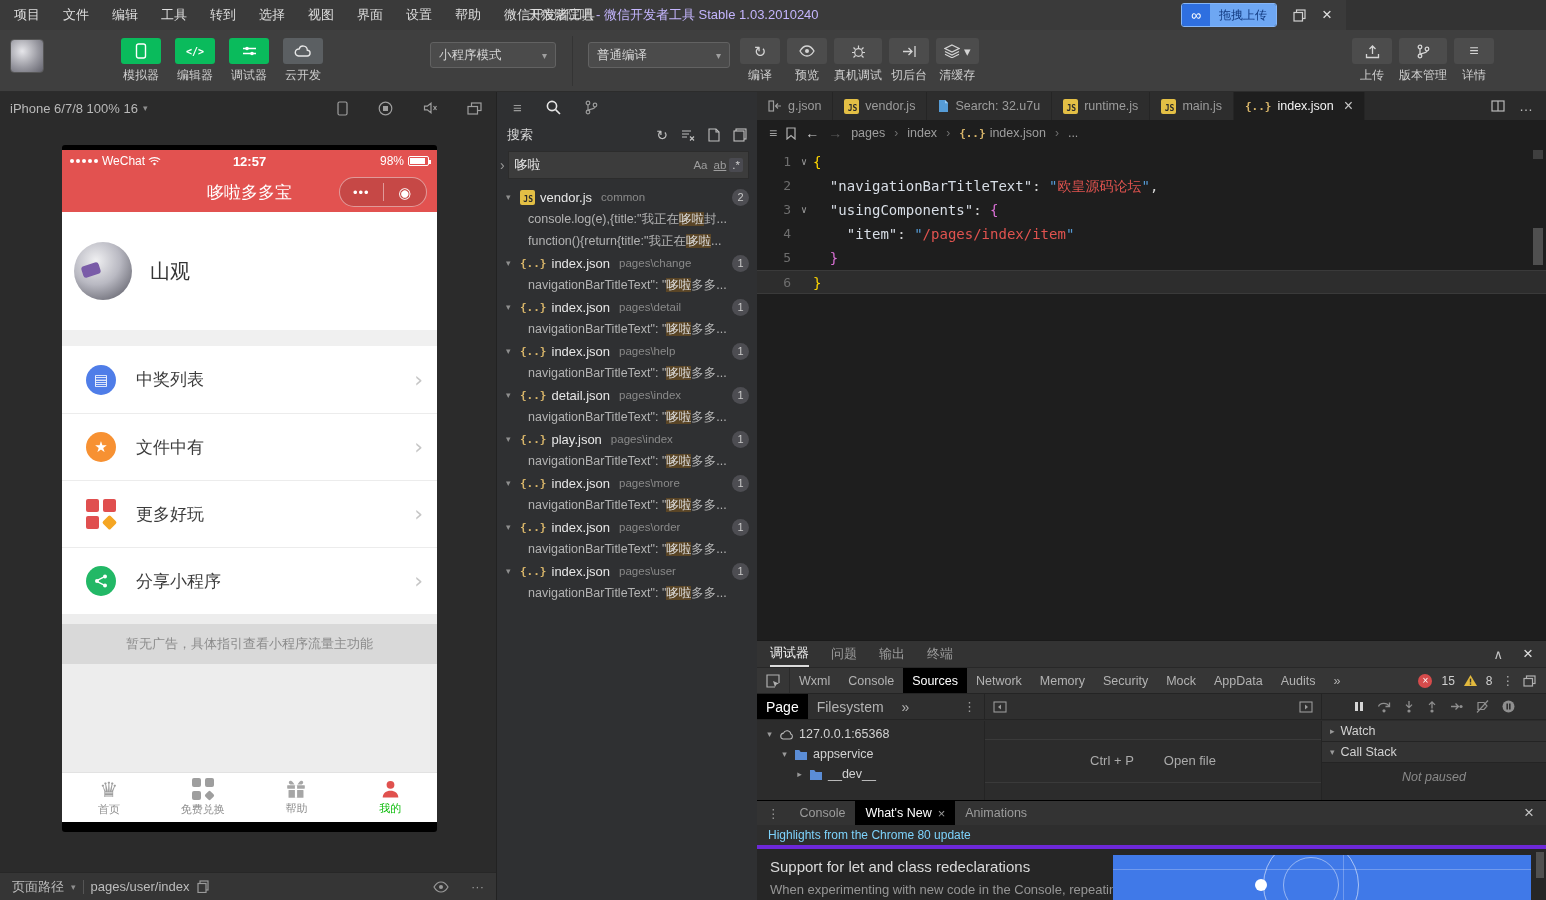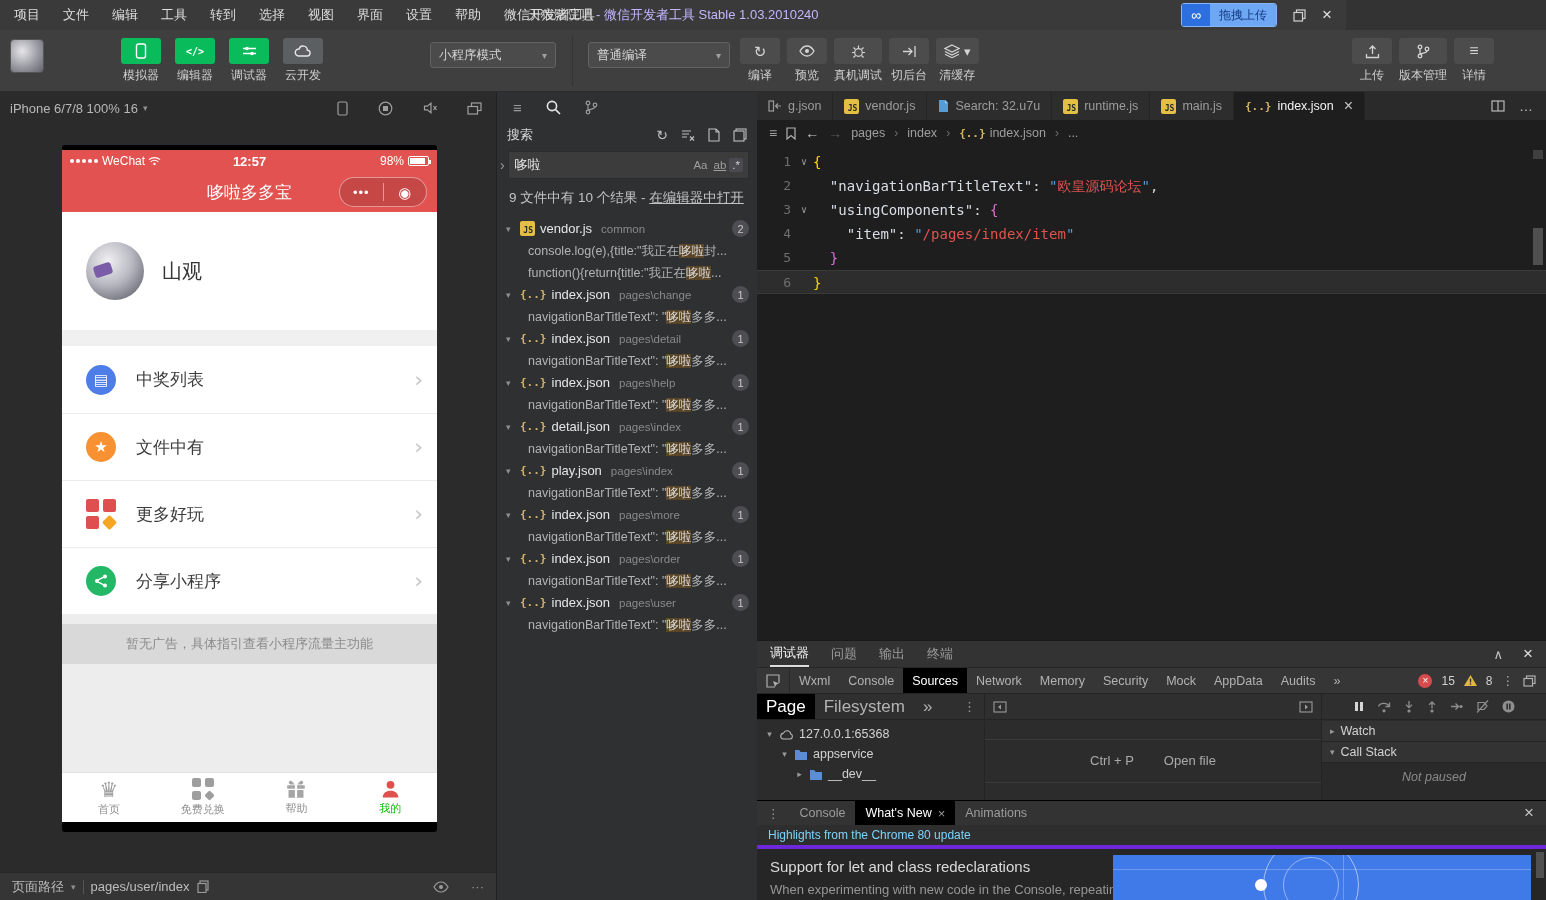--- a/index.html
+++ b/index.html
@@ -51,21 +51,21 @@
   .p-batt-wrap{margin-left:auto;display:flex;align-items:center;gap:4px;z-index:1}
   .battery{width:21px;height:10px;border:1px solid #fff;border-radius:2px;position:relative}
   .battery i{position:absolute;top:1px;bottom:1px;left:1px;right:3px;background:#fff}
   .battery u{position:absolute;right:-3px;top:2.5px;width:2px;height:4px;background:#fff}
   .p-nav{height:40px;background:#e25250;position:relative;display:flex;align-items:center;justify-content:center}
   .p-title{color:#fff;font-size:17px}
   .capsule{position:absolute;right:10px;top:5px;width:88px;height:30px;border:1px solid rgba(255,255,255,.45);background:rgba(0,0,0,.12);border-radius:15px;display:flex;align-items:center;cursor:pointer}
   .cap-dots{flex:1;text-align:center;color:#fff;font-size:13px;letter-spacing:1px;line-height:1}
   .cap-div{width:1px;height:18px;background:rgba(255,255,255,.45)}
   .cap-target{flex:1;text-align:center;color:#fff;font-size:15px;line-height:1}
-  .p-profile{height:118px;background:#fff;display:flex;align-items:center;padding-left:24px}
+  .p-profile{height:118px;background:#fff;display:flex;align-items:center;padding-left:12px}
   .p-avatar{width:58px;height:58px;border-radius:50%;background:radial-gradient(circle at 38% 32%,#f0f0f2,#b9b9c2 45%,#74747e 80%);position:relative;overflow:hidden}
   .p-avatar:after{content:"";position:absolute;left:8px;top:22px;width:18px;height:12px;background:#7a5ca8;border-radius:3px;transform:rotate(-18deg)}
   .p-name{margin-left:18px;font-size:20px;color:#353535}
   .p-gap{height:16px;background:#f0f0f0}
   .p-menu{background:#fff}
   .p-row{height:67px;display:flex;align-items:center;padding:0 14px 0 24px;cursor:pointer}
   .p-row + .p-row{border-top:1px solid #ececec}
   .p-label{margin-left:20px;font-size:17px;color:#3c3c3c}
   .chev{margin-left:auto;color:#c6c6c6;font-size:22px;line-height:1;font-family:"DejaVu Sans",sans-serif}
   .mi-circle{width:30px;height:30px;border-radius:50%;display:flex;align-items:center;justify-content:center;color:#fff;font-size:15px;flex:none}
@@ -140,21 +140,21 @@
   .dbg-cn-right>span{cursor:pointer}
   .dbg-tabs{height:27px;background:#363636;display:flex;align-items:stretch;font-size:12.5px;color:#b3b3b3;border-top:1px solid #282828;border-bottom:1px solid #242424}
   .dt-inspect{display:flex;align-items:center;padding:0 9px;border-right:1px solid #2a2a2a;cursor:pointer}
   .dt-tab{display:flex;align-items:center;padding:0 9px;cursor:pointer;white-space:nowrap}
   .dt-tab.active{background:#000;color:#fff}
   .dt-right{margin-left:auto;display:flex;align-items:center;gap:9px;padding-right:10px}
   .err-dot{width:14px;height:14px;border-radius:50%;background:#d64b4b;color:#fff;font-size:10px;display:inline-flex;align-items:center;justify-content:center}
   .cnt{color:#cfcfcf;font-size:12px}
   .dbg-sub{height:26px;display:flex;align-items:stretch;background:#2f2f2f;border-bottom:1px solid #242424}
   .sub-left{width:228px;display:flex;align-items:stretch;border-right:1px solid #242424}
-  .st-tab{display:flex;align-items:center;padding:8px 9px;font-size:17px;color:#b3b3b3;cursor:pointer}
+  .st-tab{display:flex;align-items:center;padding:8px 9px;font-size:14px;color:#b3b3b3;cursor:pointer}
   .st-tab.active{background:#000;color:#fff}
   .sub-left .dots{margin-left:auto;display:flex;align-items:center;padding-right:8px;color:#9a9a9a;cursor:pointer}
   .sub-mid{flex:1;display:flex;align-items:center;justify-content:space-between;padding:0 8px;border-right:1px solid #242424}
   .sub-right{width:224px;display:flex;align-items:center;justify-content:center;gap:13px}
   .sub-right>span{cursor:pointer;display:flex}
   .dbg-body{position:absolute;left:0;top:80px;bottom:0;right:0;display:flex}
   .tree{width:228px;border-right:1px solid #242424;padding-top:3px}
   .tree-row{height:20px;display:flex;align-items:center;font-size:12.5px;color:#d2d2d2;gap:5px;cursor:pointer}
   .tree-row .caret{color:#9a9a9a;font-size:9px;width:9px;text-align:center}
   .openfile{flex:1;display:flex;align-items:center;border-right:1px solid #242424}
@@ -572,23 +572,20 @@
   </div>
   <div class="sp-inrow">
     <span class="expander">›</span>
     <div class="sp-input">
       <input readonly="" value="哆啦" style="">
       <span class="in-ic">Aa</span>
       <span class="in-ic und">ab</span>
       <span class="in-ic boxed">.*</span>
     </div>
   </div>
-  <div class="sp-summary">
-    <span>9 文件中有 10 个结果 - </span><span class="link">在编辑器中打开</span>
-  </div>
   <div id="sp-results">
       <div class="file-row">
         <span class="caret">▾</span>
         <span style="display: inline-flex; align-items: center;">
           <span class="js-badge">JS</span>
         </span>
         <span class="fname">vendor.js</span>
         <span class="fpath">common</span>
         <span class="badge">2</span>
       </div>

